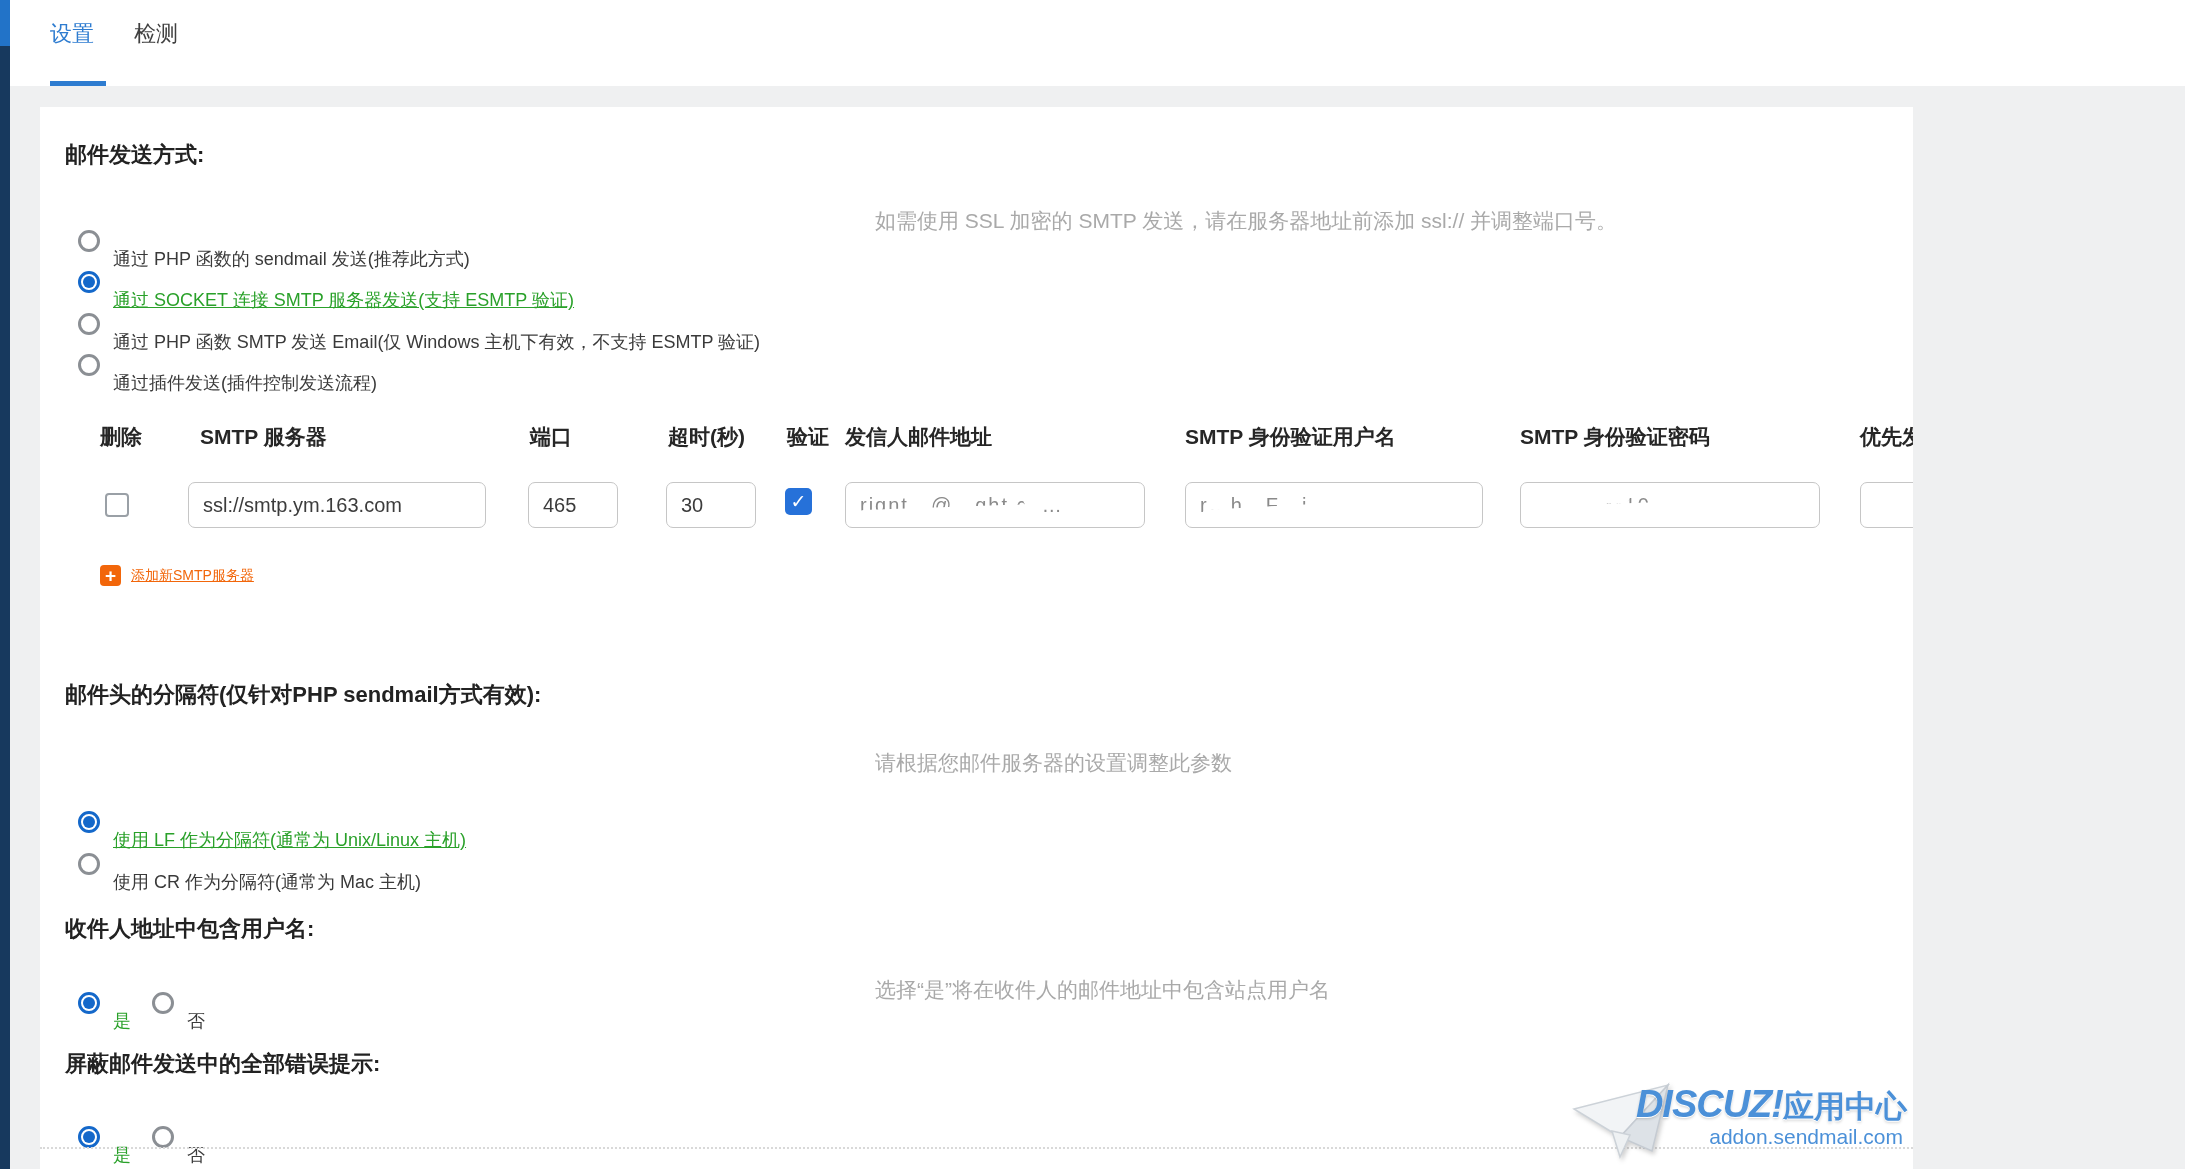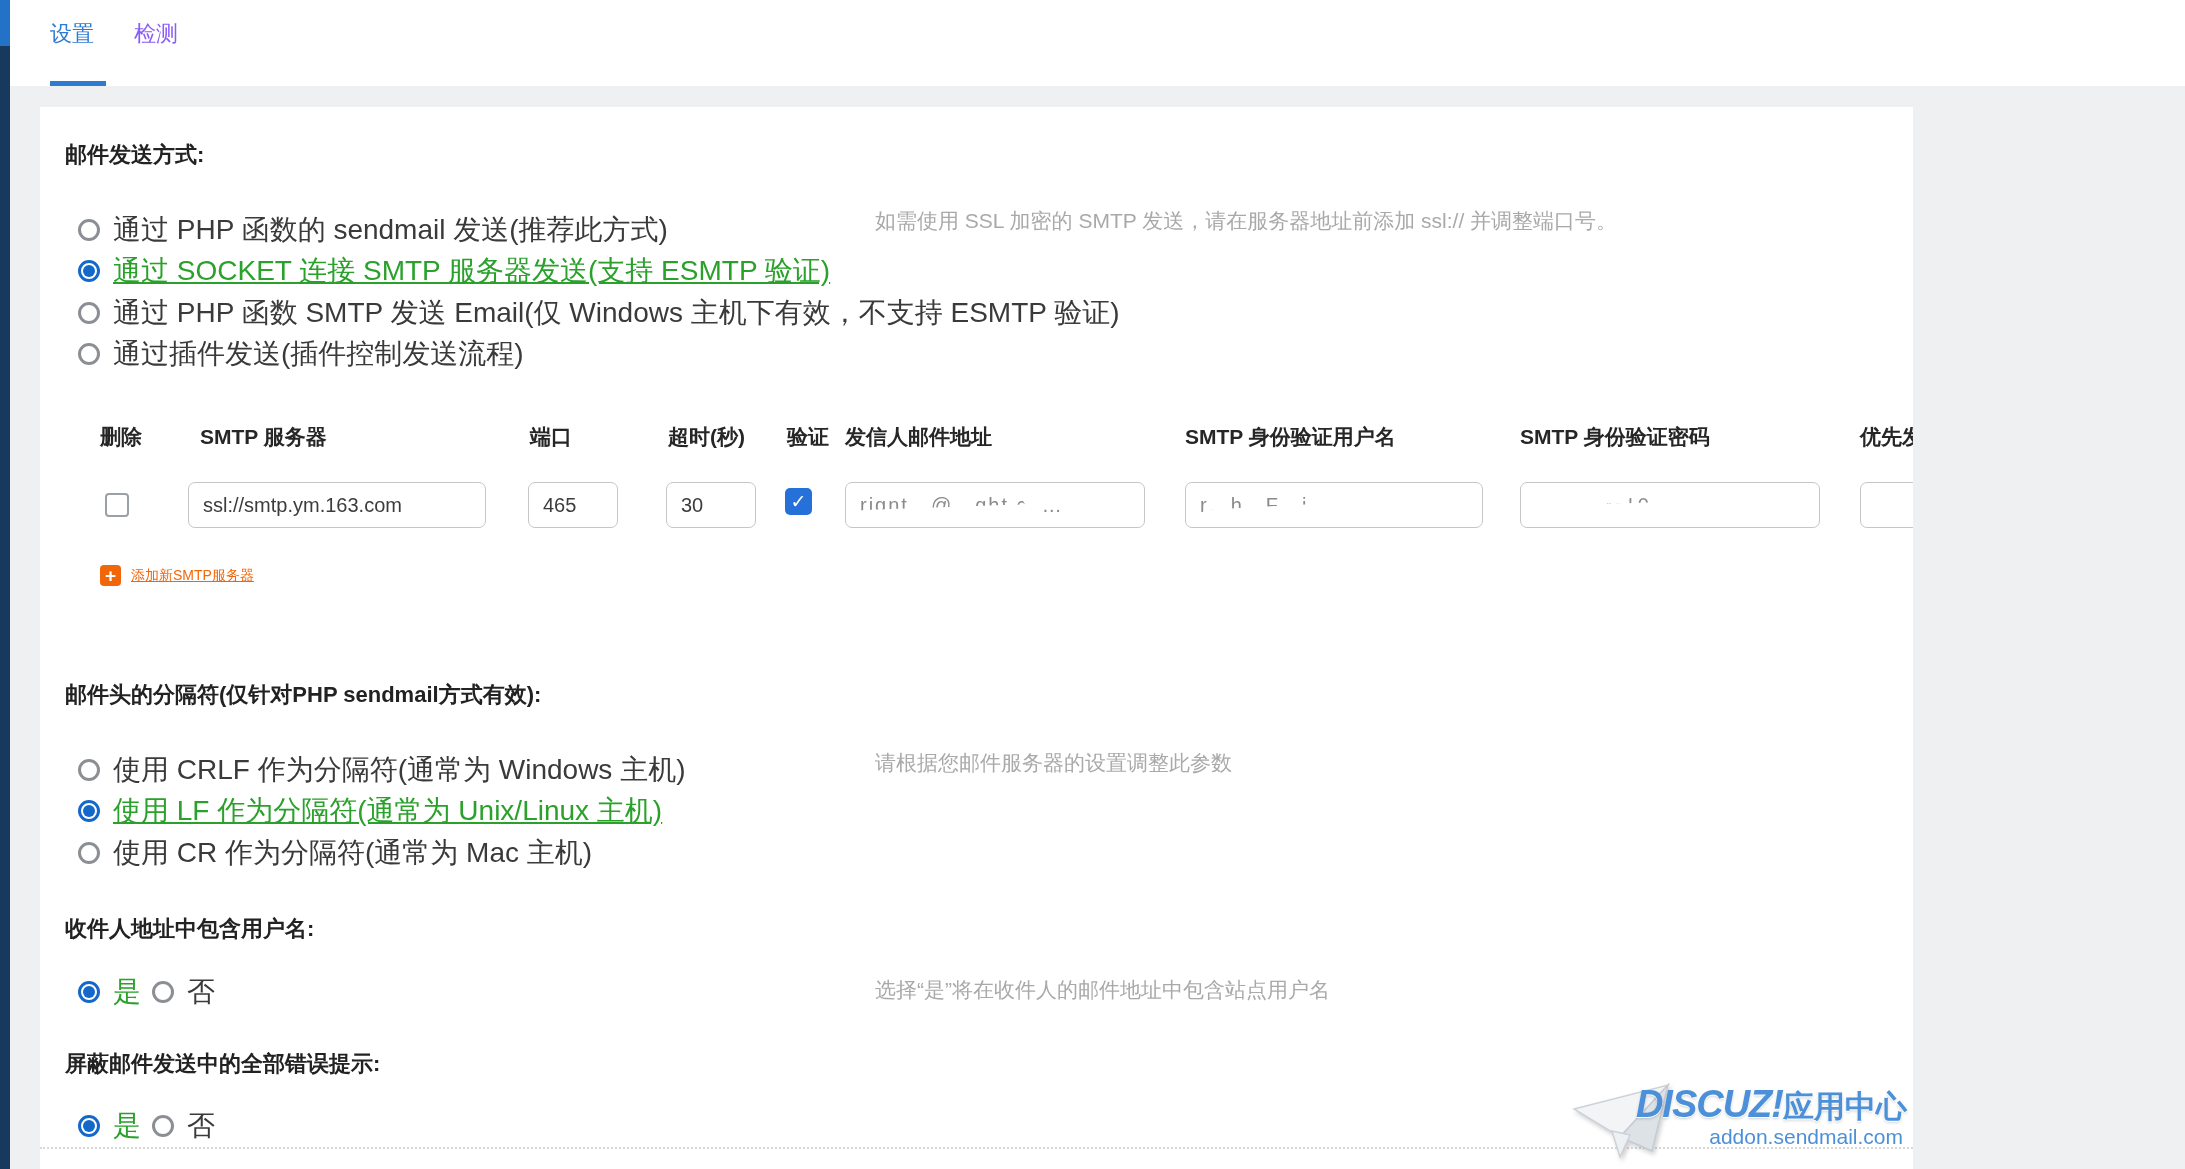--- a/index.html
+++ b/index.html
@@ -7,31 +7,31 @@
           font-family:"Liberation Sans","DejaVu Sans",sans-serif;color:#333;}
 
   
   .left-strip{position:absolute;left:0;top:0;width:10px;height:1169px;background:#17395e;}
   .left-strip-top{position:absolute;left:0;top:0;width:10px;height:46px;background:#2273c8;}
 
   
   .tabbar{position:absolute;left:10px;top:0;width:2175px;height:86px;background:#fff;}
   .tab{position:absolute;top:0;height:68px;display:flex;align-items:center;font-size:22px;cursor:pointer;}
   .tab.active{color:#2e7cd0;}
-  .tab.idle{color:#8b5cf6;}
+  .tab.idle{color:#404040;}
   .tab-underline{position:absolute;left:40px;top:81px;width:56px;height:5px;background:#2e7cd0;}
 
   .pagebg{position:absolute;left:10px;top:86px;width:2175px;height:1083px;background:#eff0f1;}
   .panel{position:absolute;left:40px;top:107px;width:1873px;height:1062px;background:#fff;overflow:hidden;}
 
   .sec-title{position:absolute;font-size:22px;font-weight:700;color:#222;}
   .hint{position:absolute;font-size:21px;color:#a9a9a9;}
 
   .opt-row{position:absolute;display:flex;align-items:center;gap:13px;}
-  .opt-label{font-size:28px;color:#3a3a3a;white-space:nowrap;}
+  .opt-label{font-size:18px;color:#3a3a3a;white-space:nowrap;margin-top:36px;}
   .opt-label.sel{color:#2aa12a;text-decoration:underline;}
   .opt-label.sel.nou{text-decoration:none;}
 
   .radio{width:22px;height:22px;border-radius:50%;border:3px solid #8b8f94;background:#fff;box-sizing:border-box;flex:0 0 auto;}
   .radio.sel{border-color:#1468ca;position:relative;}
   .radio.sel::after{content:"";position:absolute;left:2px;top:2px;right:2px;bottom:2px;border-radius:50%;background:#1468ca;}
 
   .th{position:absolute;font-size:21px;font-weight:700;color:#262626;white-space:nowrap;}
   .tinput{position:absolute;height:46px;background:#fff;border:1px solid #c6c6c6;border-radius:7px;
           font-size:20px;color:#3c3c3c;display:flex;align-items:center;padding:0 14px;box-sizing:border-box;overflow:hidden;}
@@ -143,24 +143,20 @@
     <div class="add-link" style="left:60px;top:458px;">
       <span class="plus-icon">
           <span>+</span>
         </span>
       <span class="add-text">添加新SMTP服务器</span>
     </div>
 
     <div class="sec-title" style="left:25px;top:573px;">邮件头的分隔符(仅针对PHP sendmail方式有效):</div>
     <div class="hint" style="left:835px;top:642px;">请根据您邮件服务器的设置调整此参数</div>
 
-    <div class="opt-row" style="left:38px;top:644px;">
-      <span class="radio"></span>
-      <span class="opt-label">使用 CRLF 作为分隔符(通常为 Windows 主机)</span>
-    </div>
     <div class="opt-row" style="left:38px;top:685px;">
       <span class="radio sel"></span>
       <span class="opt-label sel">使用 LF 作为分隔符(通常为 Unix/Linux 主机)</span>
     </div>
     <div class="opt-row" style="left:38px;top:727px;">
       <span class="radio"></span>
       <span class="opt-label">使用 CR 作为分隔符(通常为 Mac 主机)</span>
     </div>
 
     <div class="sec-title" style="left:25px;top:807px;">收件人地址中包含用户名:</div>

